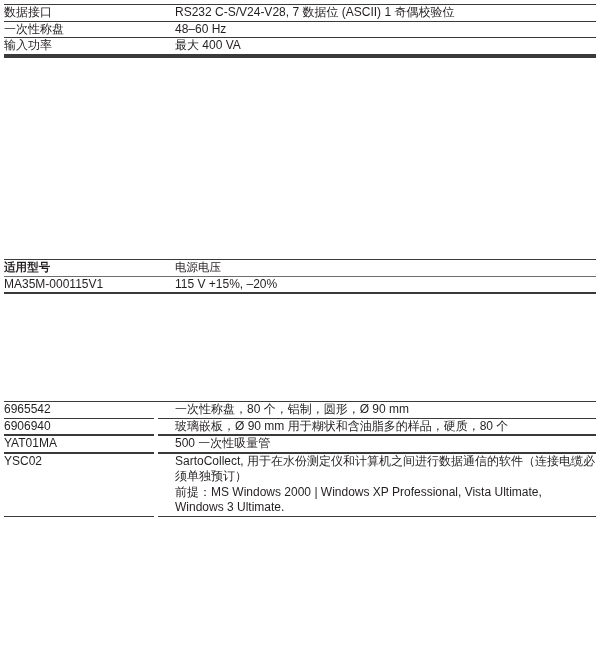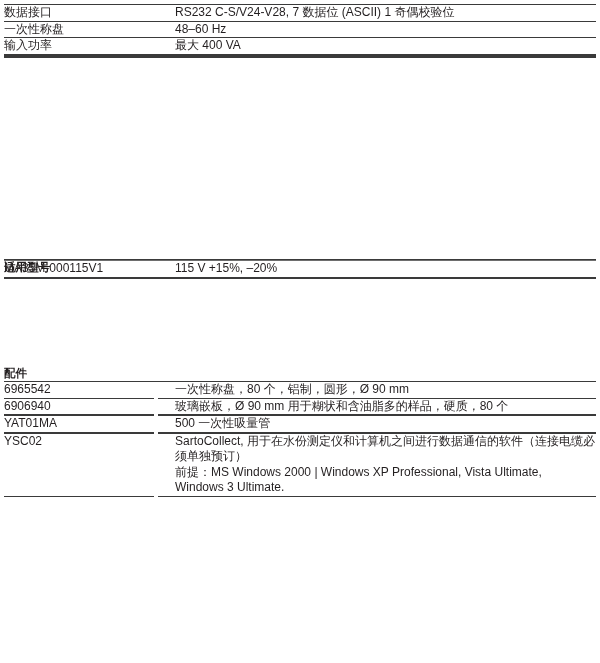--- a/index.html
+++ b/index.html
@@ -133,43 +133,44 @@
       <colgroup>
           <col class="k">
           <col class="v">
         </colgroup>
       <tbody>
         <tr>
             <td class="rule" colspan="2"></td>
           </tr>
 
         <tr>
+          <td class="cl"></td>
+          <td class="cv hdrcell">电源电压</td>
+        </tr>
+        <tr>
             <td class="rule rule-thin" colspan="2"></td>
           </tr>
 
         <tr>
           <td class="cl">MA35M-000115V1</td>
           <td class="cv">115 V +15%, –20%</td>
         </tr>
         <tr>
             <td class="rule" colspan="2"></td>
           </tr>
 
         <tr>
             <td class="rule" colspan="2"></td>
           </tr>
       </tbody>
     </table>
   </div>
 
-  <div class="blk" style="top:366px;">
-    <div class="sect">配件</div>
-  </div>
-
-  <div class="blk" style="top:381px;">
+
+  <div class="blk" style="top:401px;">
     <table class="spec">
       <colgroup>
           <col class="k">
           <col class="v">
         </colgroup>
       <tbody>
         <tr>
             <td class="rule" colspan="2"></td>
           </tr>
 

